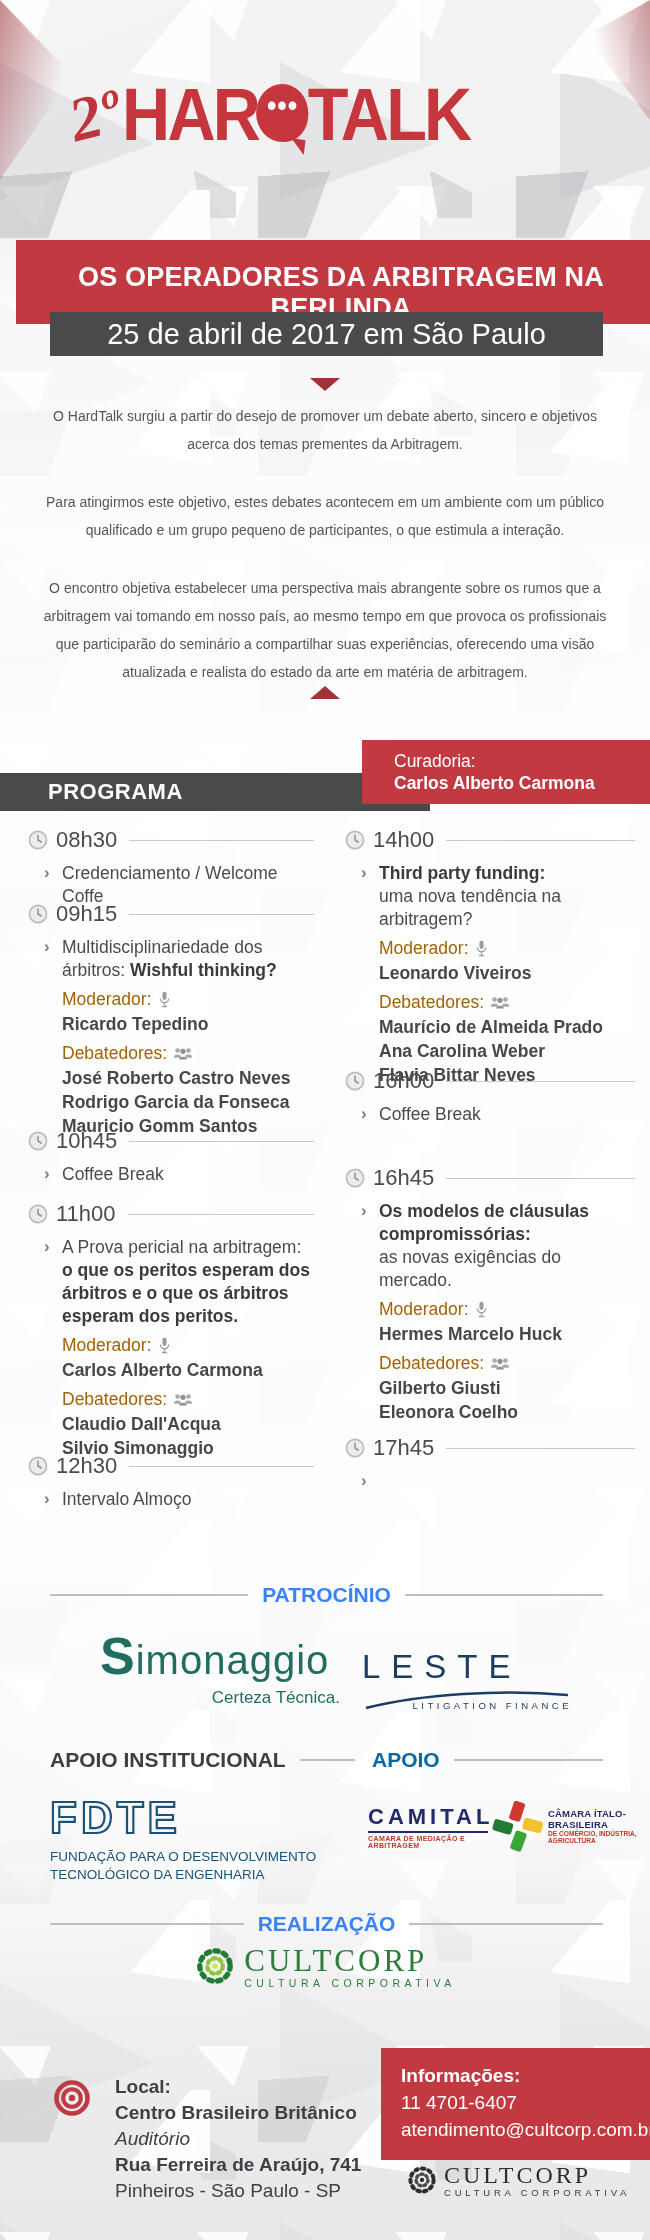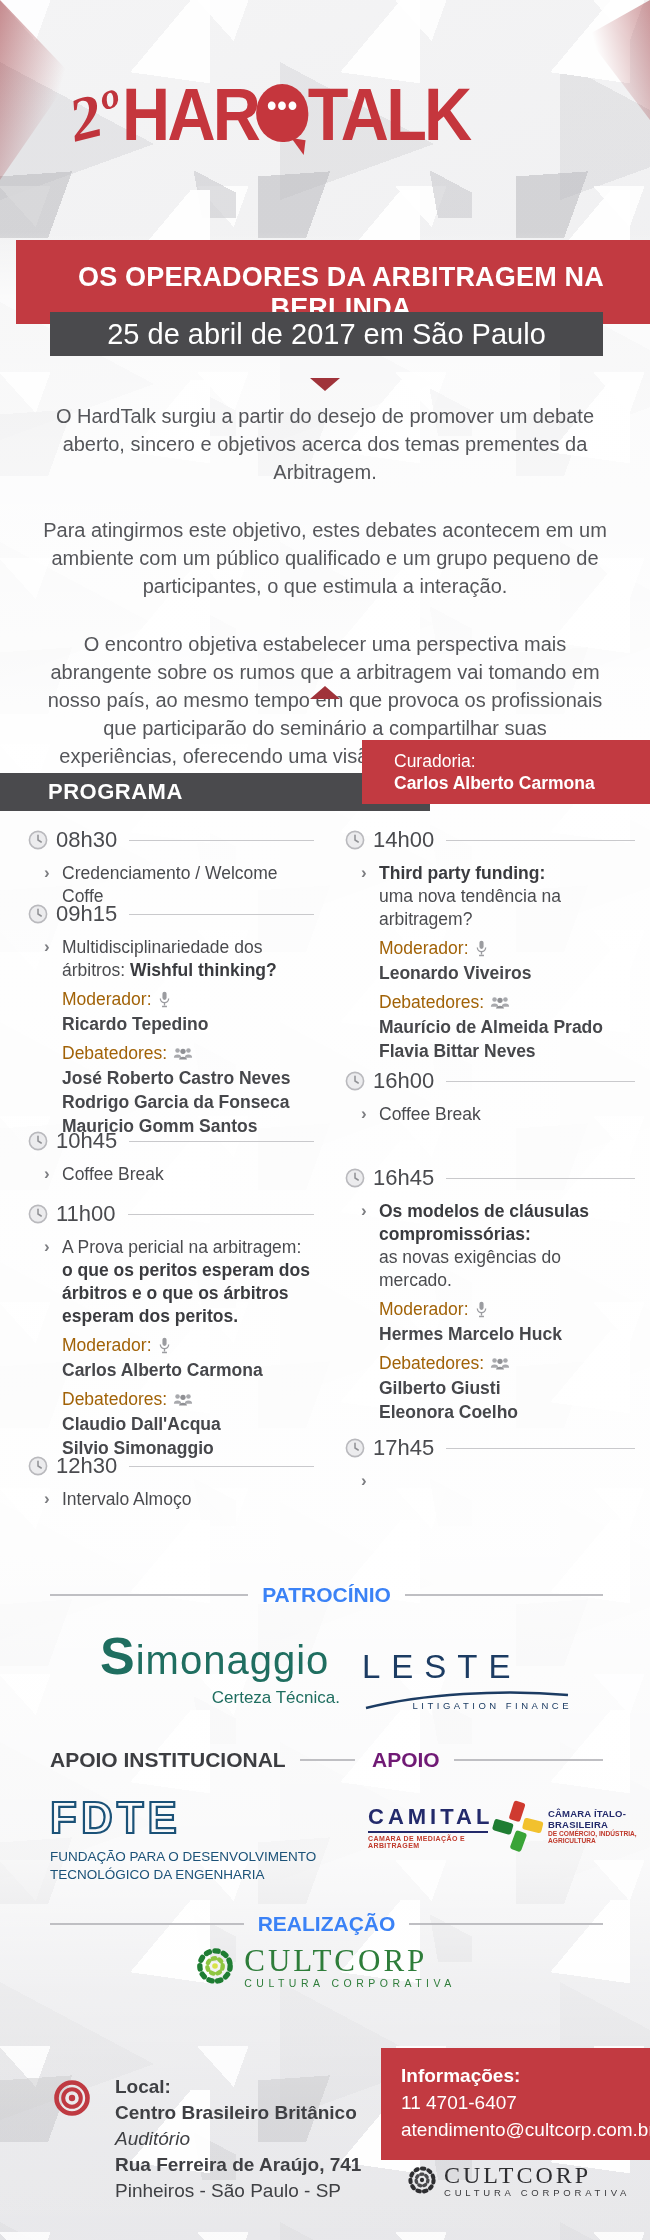--- a/index.html
+++ b/index.html
@@ -50,21 +50,21 @@
       color:#fff;padding-top:22px;box-sizing:border-box;}
   .red-banner .title{font-size:27px;font-weight:700;letter-spacing:.2px;}
   .red-banner .subtitle{font-size:24px;font-weight:400;color:rgba(255,255,255,.95);margin-top:3px;}
   .date-bar{left:50px;top:312px;width:553px;height:44px;background:#4a4a4d;color:#fff;
       display:flex;align-items:center;justify-content:center;font-size:29px;font-weight:400;}
   .tri{width:0;height:0;border-left:15px solid transparent;border-right:15px solid transparent;}
   .tri-down{left:310px;top:378px;border-top:13px solid #a0333a;}
   .tri-up{left:310px;top:686px;border-bottom:13px solid #a0333a;}
 
   
-  .intro{left:42px;top:402px;width:566px;text-align:center;color:#55565a;font-size:20px;line-height:28px;}
+  .intro{left:42px;top:402px;width:566px;text-align:center;color:#55565a;font-size:14px;line-height:28px;}
   .intro p{margin:0 0 30px 0;}
 
   
   .program-bar{left:0;top:773px;width:430px;height:38px;background:#4a4a4d;color:#fff;
       display:flex;align-items:center;padding-left:48px;box-sizing:border-box;
       font-size:22px;font-weight:700;letter-spacing:.5px;}
   .curator-box{left:362px;top:740px;width:288px;height:64px;background:#c23a41;color:#fff;
       padding:10px 10px 0 32px;box-sizing:border-box;font-size:17.5px;line-height:22px;}
   .curator-box .cname{font-weight:700;}
 
@@ -88,21 +88,21 @@
   .deb-names div{font-size:17.5px;font-weight:700;color:#46474b;line-height:24px;}
   .mic{width:13px;height:17px;}
   .ppl{width:20px;height:15px;}
 
   
   .hrow{display:flex;align-items:center;gap:14px;color:#3b82f6;font-weight:700;font-size:21px;}
   .hline{flex:1;height:2px;background:#bfbfc3;}
   .h-patrocinio{left:50px;top:1583px;width:553px;}
   .h-apoio-row{left:50px;top:1748px;width:553px;display:flex;}
   .h-apoio-left{width:305px;display:flex;align-items:center;gap:14px;color:#3d3e42;font-weight:700;font-size:21px;}
-  .h-apoio-right{margin-left:17px;flex:1;display:flex;align-items:center;gap:14px;color:#701a75;font-weight:700;font-size:21px;}
+  .h-apoio-right{margin-left:17px;flex:1;display:flex;align-items:center;gap:14px;color:#0369a1;font-weight:700;font-size:21px;}
   .h-realizacao{left:50px;top:1912px;width:553px;}
 
   
   .simonaggio{left:100px;top:1626px;width:240px;text-align:right;}
   .simonaggio .sname{font-size:40px;color:#1f6e60;letter-spacing:1px;font-weight:400;text-align:left;}
   .simonaggio .sname::first-letter{font-size:52px;font-weight:700;}
   .simonaggio .stag{font-size:17px;color:#1f6e60;margin-top:2px;}
   .leste{left:362px;top:1648px;width:210px;}
   .leste .lname{font-size:33px;color:#1c3c63;letter-spacing:11px;font-weight:400;}
   .leste .lcap{position:absolute;right:0;top:52px;font-size:9.5px;letter-spacing:3.5px;color:#1c3c63;}
@@ -335,20 +335,21 @@
           <circle cx="5" cy="4.6" r="2.5" fill="#a8a9ad"></circle>
               <path d="M1 12.6 a4 3.6 0 0 1 8 0 Z" fill="#a8a9ad"></path>
           <circle cx="17" cy="4.6" r="2.5" fill="#a8a9ad"></circle>
               <path d="M13 12.6 a4 3.6 0 0 1 8 0 Z" fill="#a8a9ad"></path>
           <circle cx="11" cy="5.6" r="2.9" fill="#8f9094"></circle>
               <path d="M6.6 14.6 a4.5 4 0 0 1 8.8 0 Z" fill="#8f9094"></path>
         </svg>
       </div>
       <div class="deb-names">
             <div>Maurício de Almeida Prado</div>
+            <div>Ana Carolina Weber</div>
             <div>Flavia Bittar Neves</div>
           </div>
     </div>
   </div>
 
   <div class="session" style="top: 1068px; position: absolute;">
     <div class="time-row">
       <svg class="clock" viewBox="0 0 20 20">
         <circle cx="10" cy="10" r="8.6" fill="#ececee" stroke="#b9b9bd" stroke-width="1.6"></circle>
         <path d="M10 5.2 V10 L13.2 12" fill="none" stroke="#8f9094" stroke-width="1.5" stroke-linecap="round"></path>

